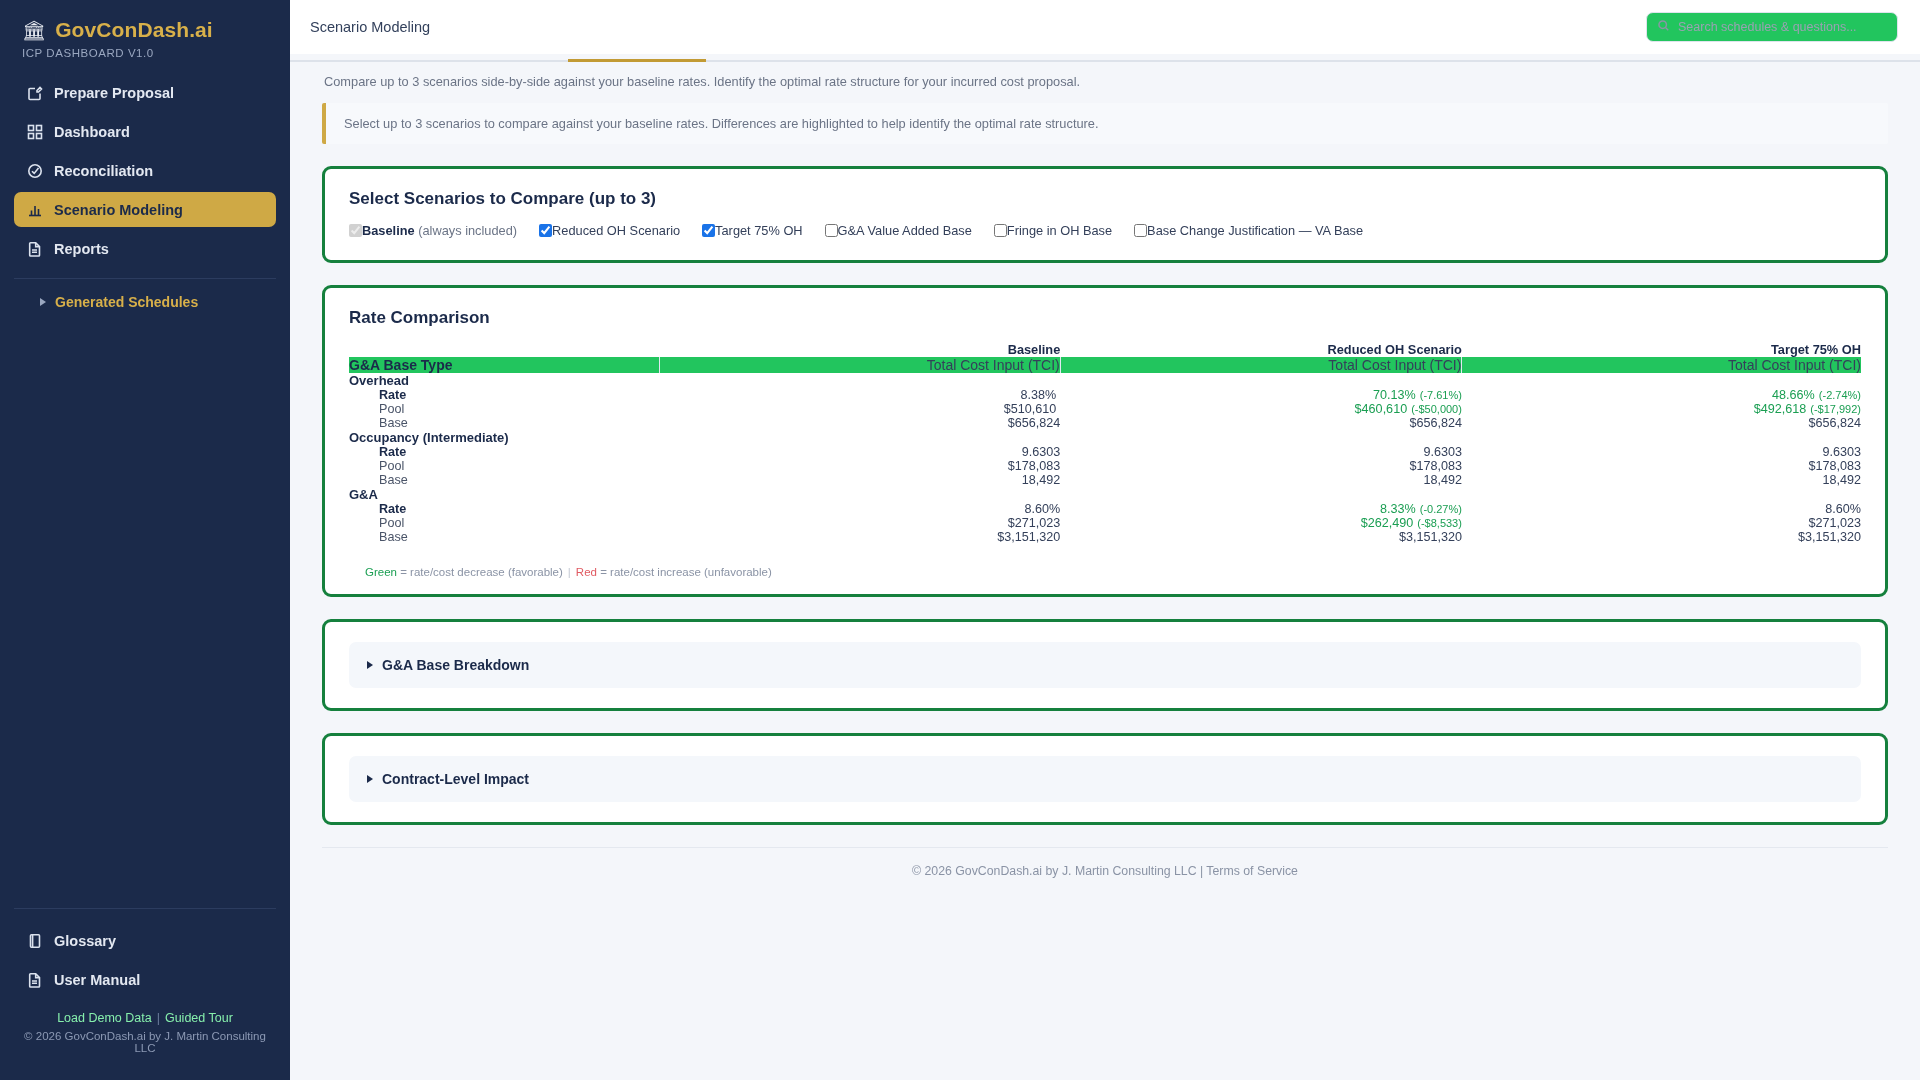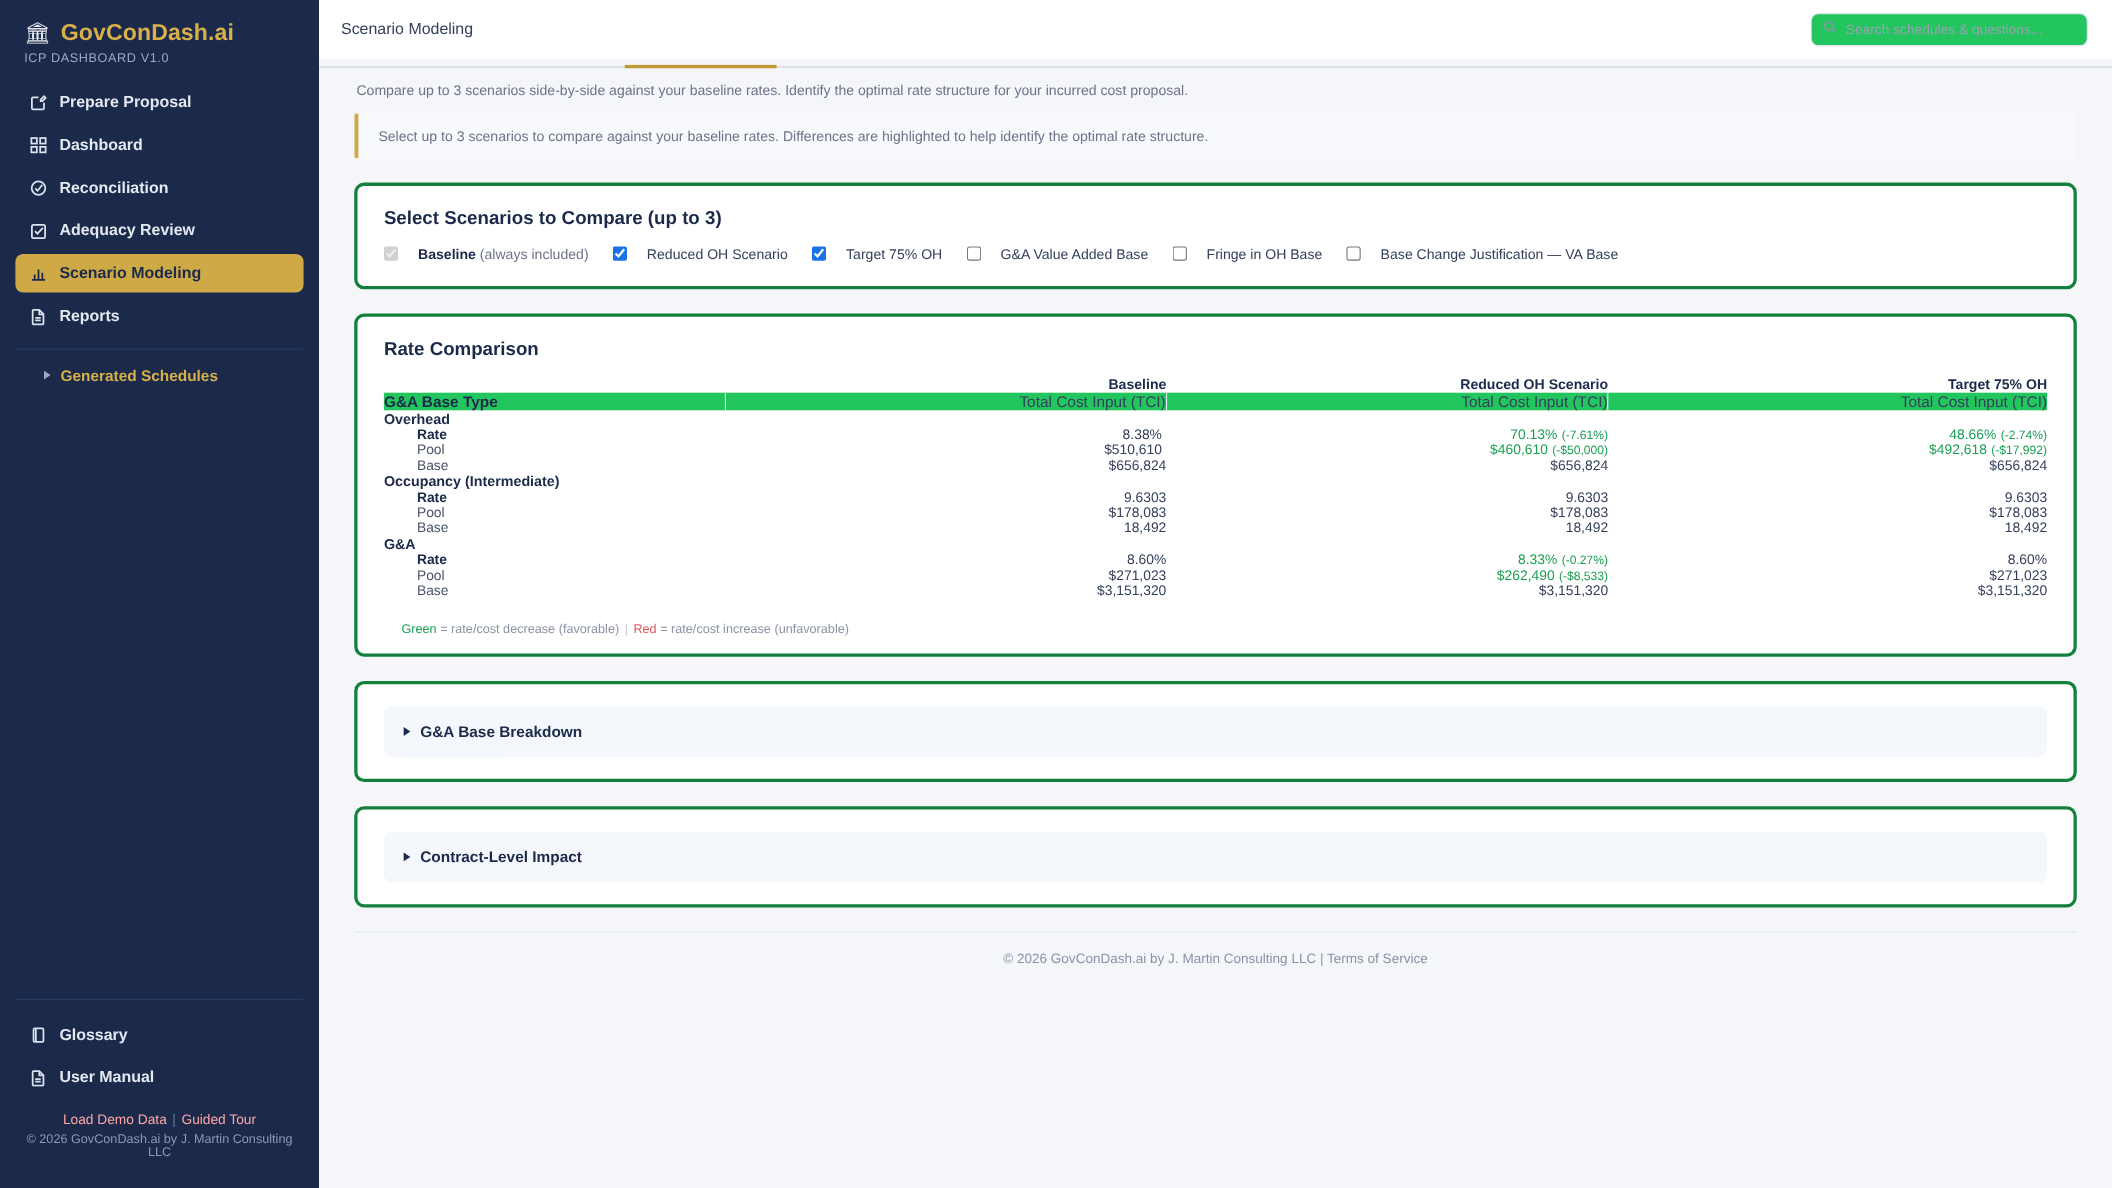--- a/index.html
+++ b/index.html
@@ -41,21 +41,21 @@
   .nav-group {
     display: flex; align-items: center; gap: 9px;
     padding: 5px 26px; font-size: 14px; font-weight: 700; color: #d8b04a; cursor: pointer;
   }
   .caret { width: 0; height: 0; border-left: 6px solid #9aa7c0; border-top: 4.5px solid transparent; border-bottom: 4.5px solid transparent; }
 
   .sidebar-spacer { flex: 1 1 auto; }
   .sidebar-bottom { padding: 0 14px 10px 14px; }
   .sb-divider { height: 1px; background: #2c3c5f; margin: 0 0 14px 0; }
   .demo-links { text-align: center; font-size: 12.5px; color: #c9a449; padding: 10px 0 5px 0; }
-  .demo-links a { color: #fca5a5; text-decoration: none; cursor: pointer; }
+  .demo-links a { color: #86efac; text-decoration: none; cursor: pointer; }
   .demo-links .bar { color: #6b7c9c; margin: 0 5px; }
   .copyright { text-align: center; font-size: 11.5px; color: #8c99b4; padding-bottom: 16px; }
 
   
   .main { flex: 1 1 auto; display: flex; flex-direction: column; background: #f4f6fa; min-width: 0; }
   .topbar {
     height: 54px; flex: 0 0 54px; background: #fff;
     display: flex; align-items: center; justify-content: space-between;
     padding: 0 22px 0 20px;
   }
@@ -79,21 +79,21 @@
     background: #f7f9fc; border-left: 4px solid #cfa945;
     padding: 13px 18px; font-size: 12.8px; color: #6b7486;
     border-radius: 2px; margin-bottom: 22px;
   }
 
   .card { background: #fff; border: 3px solid #15803d; border-radius: 9px; margin-bottom: 22px; }
   .card-pad { padding: 20px 24px 22px 24px; }
   .card-title { font-size: 17px; font-weight: bold; color: #1b2a4a; margin-bottom: 14px; }
 
   .cb-row { display: flex; align-items: center; flex-wrap: wrap; gap: 0; }
-  .cb { display: flex; align-items: center; gap: 18px; margin-right: 22px; font-size: 12.8px; color: #3a4considered; }
+  .cb { display: flex; align-items: center; gap: 0; margin-right: 22px; font-size: 12.8px; color: #3a4considered; }
   .cb { color: #34405a; }
   .cb input { width: 13px; height: 13px; margin: 0; cursor: pointer; accent-color: #1a73e8; }
   .cb .strong { font-weight: bold; color: #1b2a4a; }
   .cb .muted { color: #6b7486; }
   .cb.disabled { color: #34405a; }
 
   
   table.rate { width: 100%; border-collapse: collapse; }
   table.rate th, table.rate td { padding: 0; }
   .scen-head th {
@@ -165,29 +165,20 @@
       </div>
       <div class="nav-item">
         <span class="ico">
             <svg viewBox="0 0 16 16">
               <circle cx="8" cy="8" r="6.2"></circle>
               <path d="M5 8.2l2.2 2.2L11.5 5"></path>
             </svg>
           </span>
         <span>Reconciliation</span>
       </div>
-      <div class="nav-item">
-        <span class="ico">
-            <svg viewBox="0 0 16 16">
-              <rect x="2" y="2.5" width="12" height="12" rx="1.5"></rect>
-              <path d="M4.8 8.2l2.2 2.2 5-5.2"></path>
-            </svg>
-          </span>
-        <span>Adequacy Review</span>
-      </div>
       <div class="nav-item active">
         <span class="ico">
             <svg viewBox="0 0 16 16">
               <path d="M2 13.5h12"></path>
               <path d="M4.5 13V8.5"></path>
               <path d="M8 13V4"></path>
               <path d="M11.5 13V7"></path>
             </svg>
           </span>
         <span>Scenario Modeling</span>

